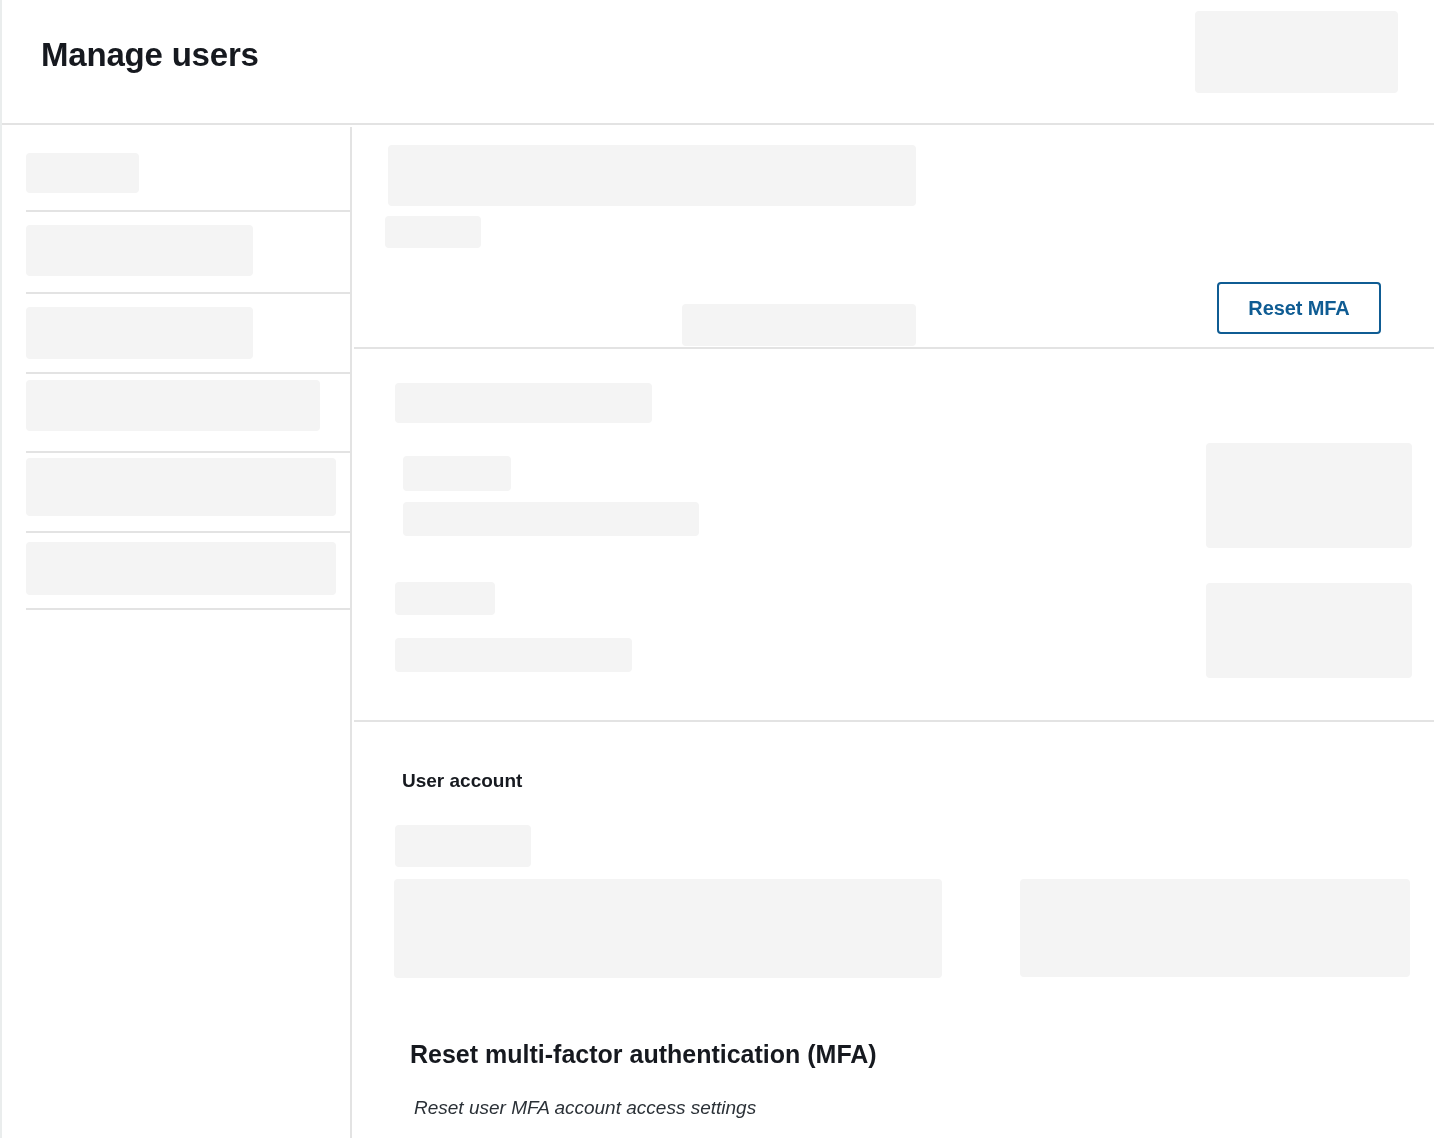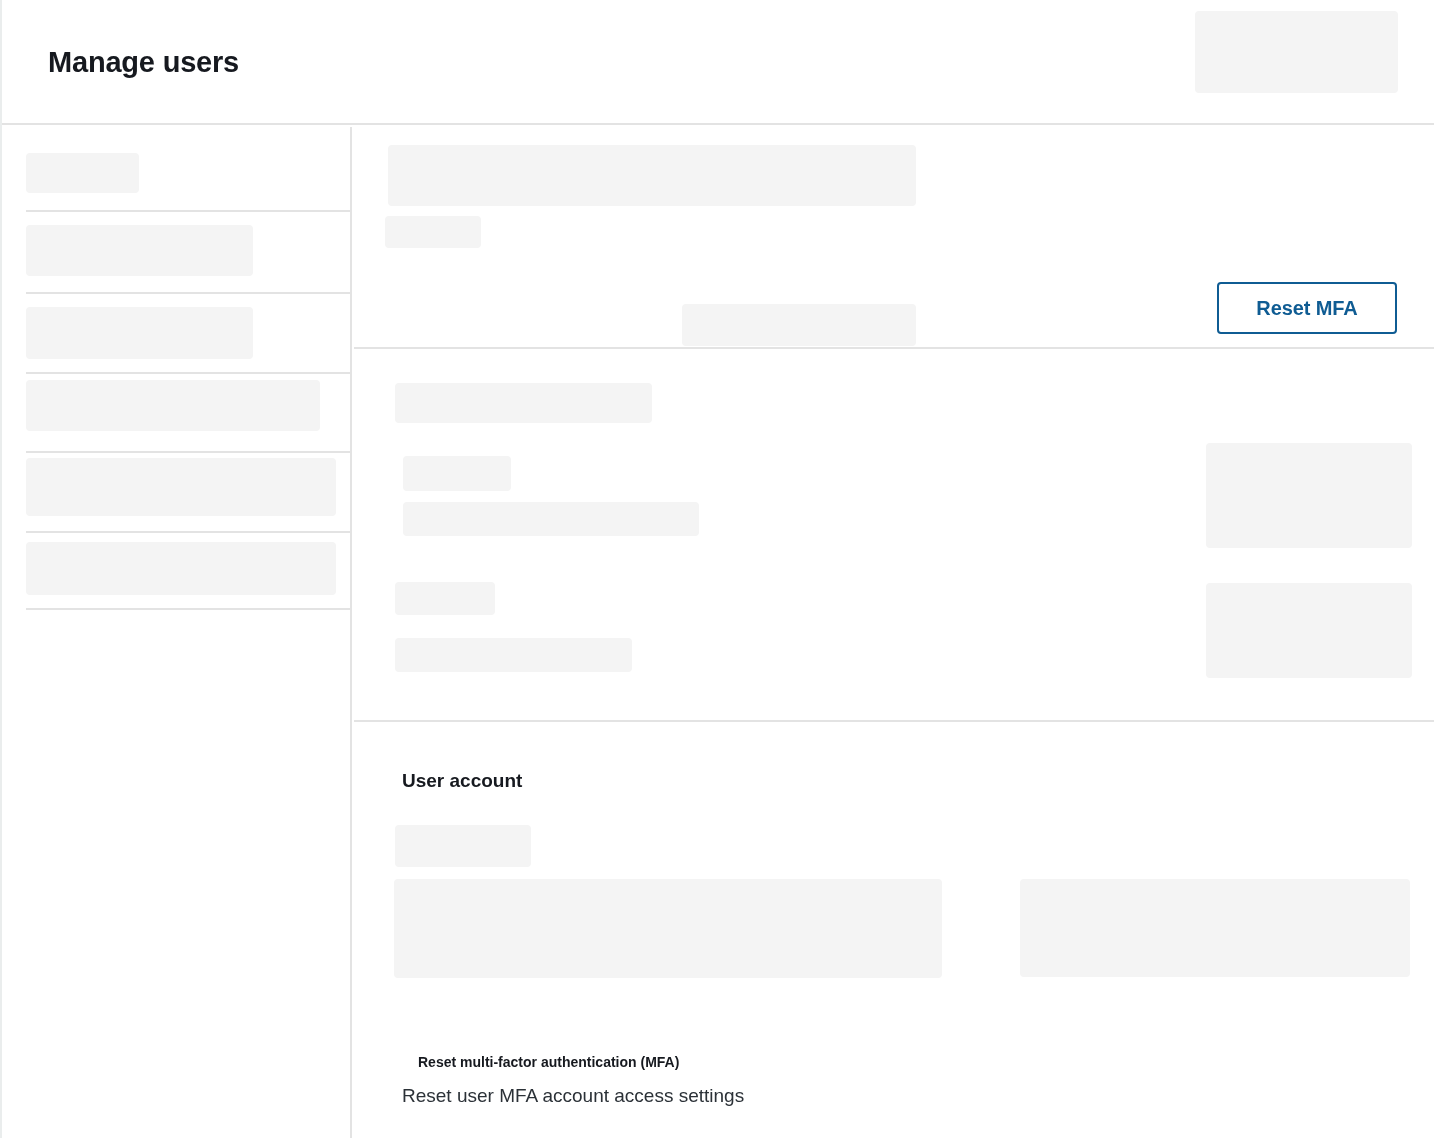--- a/index.html
+++ b/index.html
@@ -31,25 +31,25 @@
     left: 0; top: 0;
     width: 1434px;
     height: 125px;
     border-bottom: 2px solid #e3e3e3;
     box-sizing: border-box;
   }
   #page-title {
     position: absolute;
     left: 31px;
     top: 25px;
-    font-size: 29px;
+    font-size: 33px;
     font-weight: bold;
     letter-spacing: -0.2px;
     color: #16191f;
-    margin: 15px;
+    margin: 8px;
     line-height: 44px;
     white-space: nowrap;
   }
   #header-action-skeleton {
     position: absolute;
     left: 1193px;
     top: 11px;
     width: 203px;
     height: 82px;
   }
@@ -191,42 +191,43 @@
     position: absolute;
     left: 0;
     top: 884px;
     width: 1082px;
     height: 127px;
   }
   #mfa-title {
     position: absolute;
     left: 48px;
     top: 22px;
-    font-size: 14px;
-    font-weight: bold;
-    color: #16191f;
-    margin: 16px;
+    font-size: 25px;
+    font-weight: bold;
+    color: #16191f;
+    margin: 8px;
     line-height: 26px;
     white-space: nowrap;
   }
   #mfa-description {
     position: absolute;
     left: 48px;
     top: 72px;
     font-size: 19px;
+    font-style: italic;
     color: #2b3137;
-    margin: 0;
+    margin: 12px;
     line-height: 26px;
     white-space: nowrap;
   }
   #reset-mfa-button {
     position: absolute;
     left: 863px;
     top: 155px;
-    width: 180px;
+    width: 164px;
     height: 52px;
     background: #ffffff;
     border: 2px solid #0f5c93;
     border-radius: 4px;
     color: #0f5c93;
     font-family: "Liberation Sans", sans-serif;
     font-size: 20px;
     font-weight: bold;
     letter-spacing: -0.1px;
     cursor: pointer;

